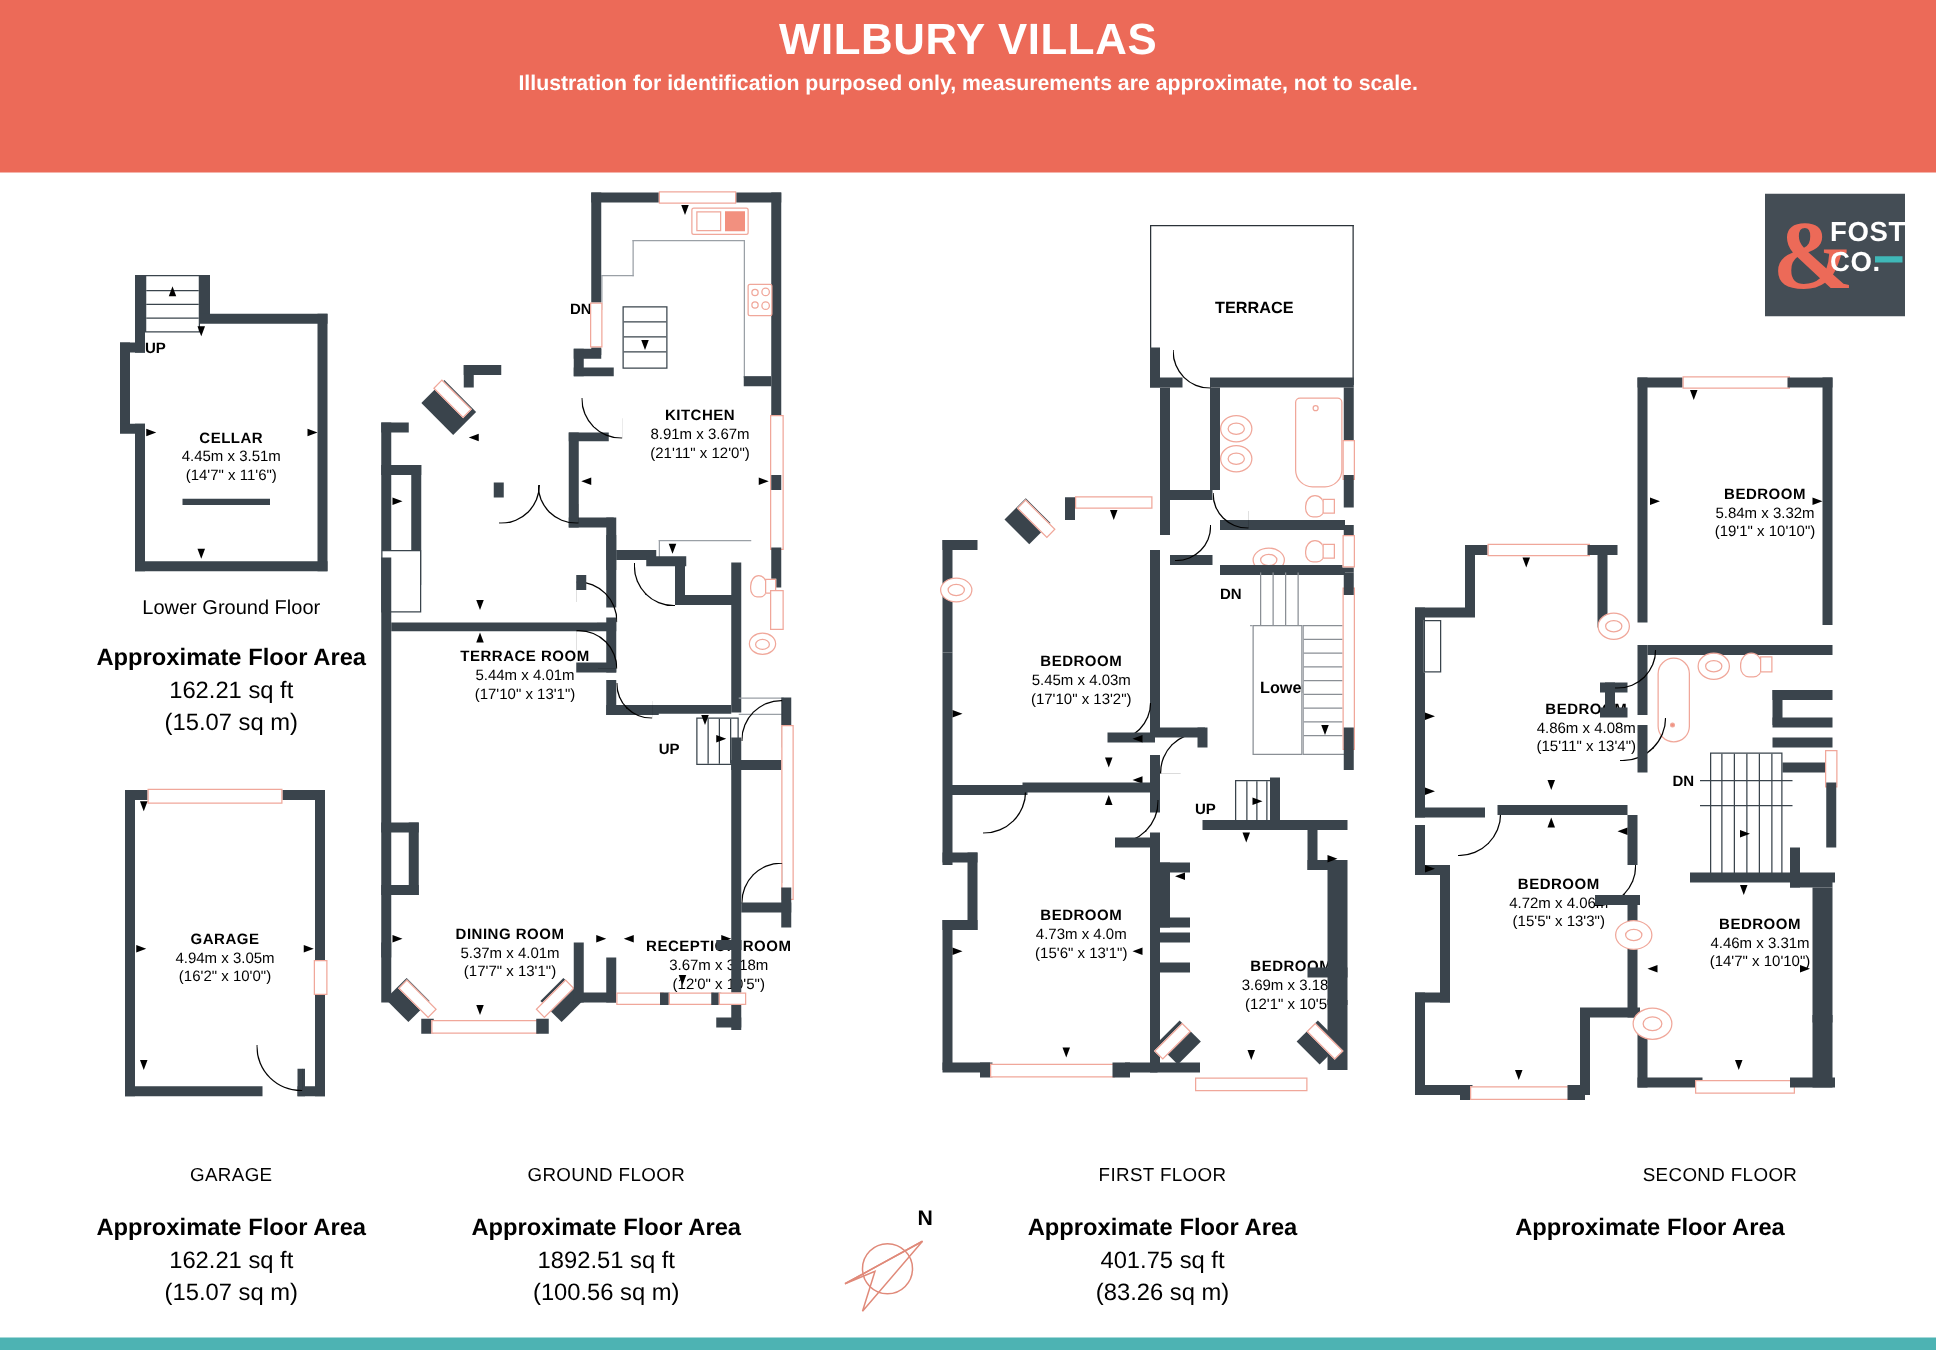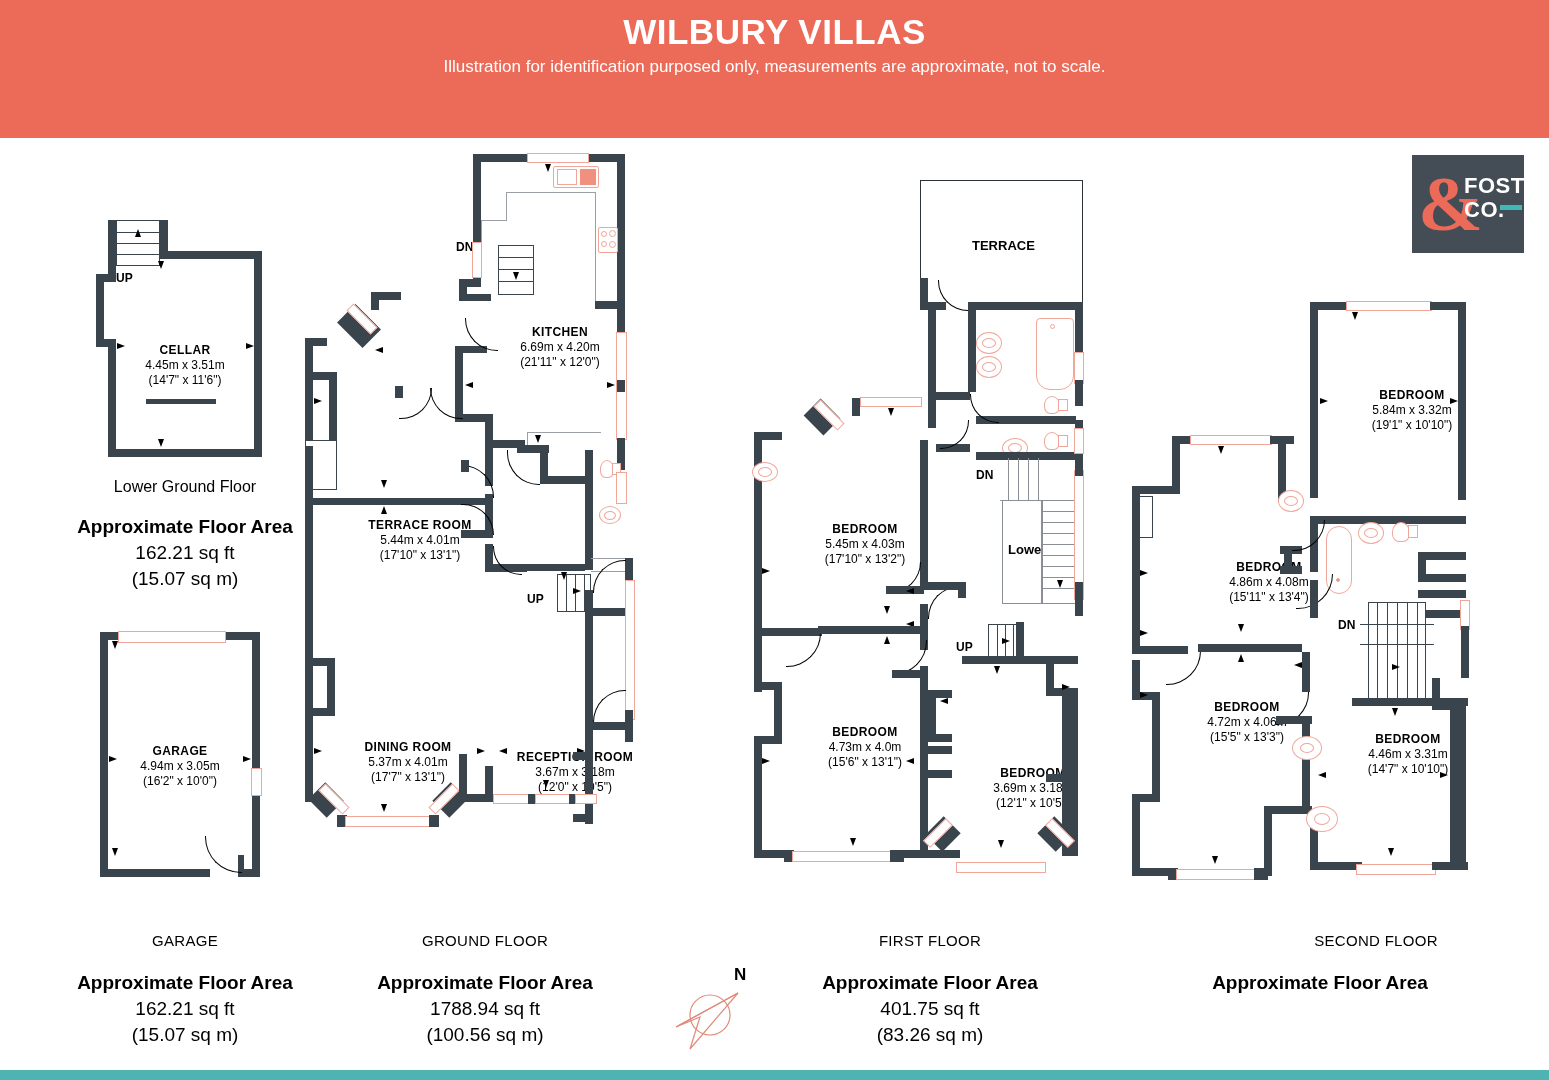--- a/index.html
+++ b/index.html
@@ -11,21 +11,21 @@
   
   #header{
     position:absolute;left:0;top:0;width:1549px;height:138px;
     background:#ec6a58;color:#fff;text-align:center;box-sizing:border-box;
     padding-top:6px;
   }
   #header .title{
     font-size:35px;font-weight:bold;letter-spacing:.5px;line-height:44px;margin-top:4px;
   }
   #header .sub1{font-size:17px;line-height:26px;margin-top:8px;}
-  #header .sub2{font-size:17px;line-height:26px;}
+  #header .sub2{font-size:17px;line-height:26px;font-weight:bold;}
 
   
   #logo{
     position:absolute;left:1412px;top:155px;width:112px;height:98px;
     background:#444d55;
   }
   #logo .amp{
     position:absolute;left:6px;top:6px;width:62px;height:86px;
     color:#ec6a58;font-size:78px;font-weight:bold;line-height:86px;
     font-family:"Liberation Serif", serif;text-align:center;
@@ -196,21 +196,21 @@
     <div class="tread" style="left:0;top:35px;width:34px;"></div>
   </div>
   <div class="arrowd" style="left:218px;top:122px;"></div>
 
   <div class="win" style="left:177px;top:92px;width:10px;height:36px;"></div>
   <div class="w" style="left:164px;top:129px;width:22px;height:8px;"></div>
   <div class="w" style="left:164px;top:129px;width:8px;height:22px;"></div>
   <div class="w" style="left:164px;top:144px;width:32px;height:7px;"></div>
   <div class="rm" style="left:195px;top:175px;width:140px;">
     <div class="nm">KITCHEN</div>
-    <div class="dm">6.69m x 4.20m</div>
+    <div class="dm">8.91m x 3.67m</div>
     <div class="dm">(21'11" x 12'0")</div>
   </div>
 
   <div class="win" style="left:321px;top:182px;width:11px;height:108px;"></div>
   <div class="w" style="left:322px;top:230px;width:8px;height:12px;"></div>
   <div class="w" style="left:322px;top:288px;width:8px;height:32px;"></div>
   <div class="arrowr" style="left:312px;top:232px;"></div>
   <div class="w" style="left:300px;top:151px;width:22px;height:8px;"></div>
 
   <div class="w" style="left:76px;top:142px;width:30px;height:8px;"></div>
@@ -331,21 +331,21 @@
   <div class="win" style="left:198px;top:644px;width:38px;height:10px;"></div>
   <div class="w" style="left:233px;top:644px;width:8px;height:10px;"></div>
   <div class="win" style="left:240px;top:644px;width:36px;height:10px;"></div>
   <div class="w" style="left:274px;top:644px;width:8px;height:10px;"></div>
   <div class="win" style="left:280px;top:644px;width:22px;height:10px;"></div>
   <div class="arrowd" style="left:248px;top:630px;"></div>
 </div>
 <div class="fname" style="left:340px;top:932px;width:290px;">GROUND FLOOR</div>
 <div class="fa" style="left:340px;top:970px;width:290px;">
   <div class="h">Approximate Floor Area</div>
-  <div class="v">1788.94 sq ft</div>
+  <div class="v">1892.51 sq ft</div>
   <div class="v">(100.56 sq m)</div>
 </div>
 
 <div class="plan" id="first-plan" style="left:740px;top:170px;width:380px;height:730px;">
 
   <div class="thinline" style="left:180px;top:10px;width:1px;height:128px;background:#2b3238;"></div>
   <div class="thinline" style="left:180px;top:10px;width:163px;height:1px;background:#2b3238;"></div>
   <div class="thinline" style="left:342px;top:10px;width:1px;height:128px;background:#2b3238;"></div>
   <div class="lblbig" style="left:232px;top:68px;">TERRACE</div>
 

